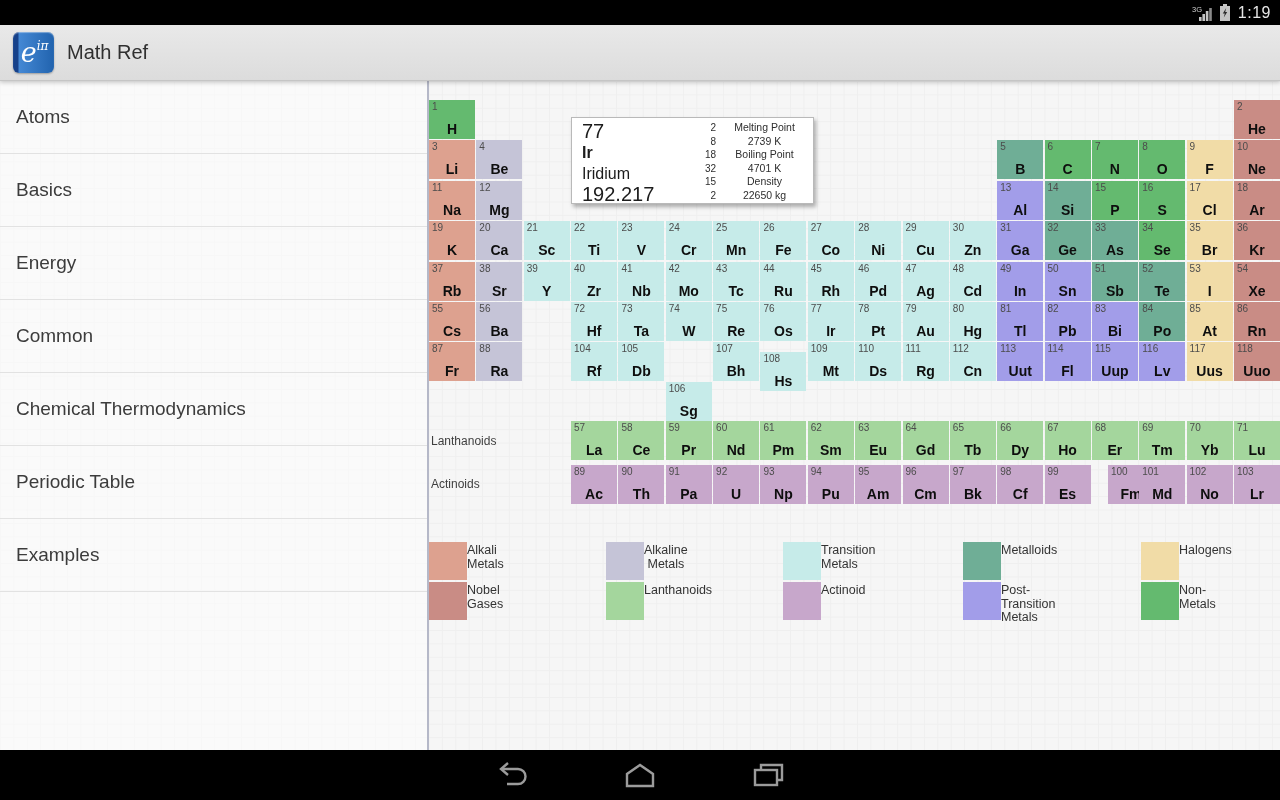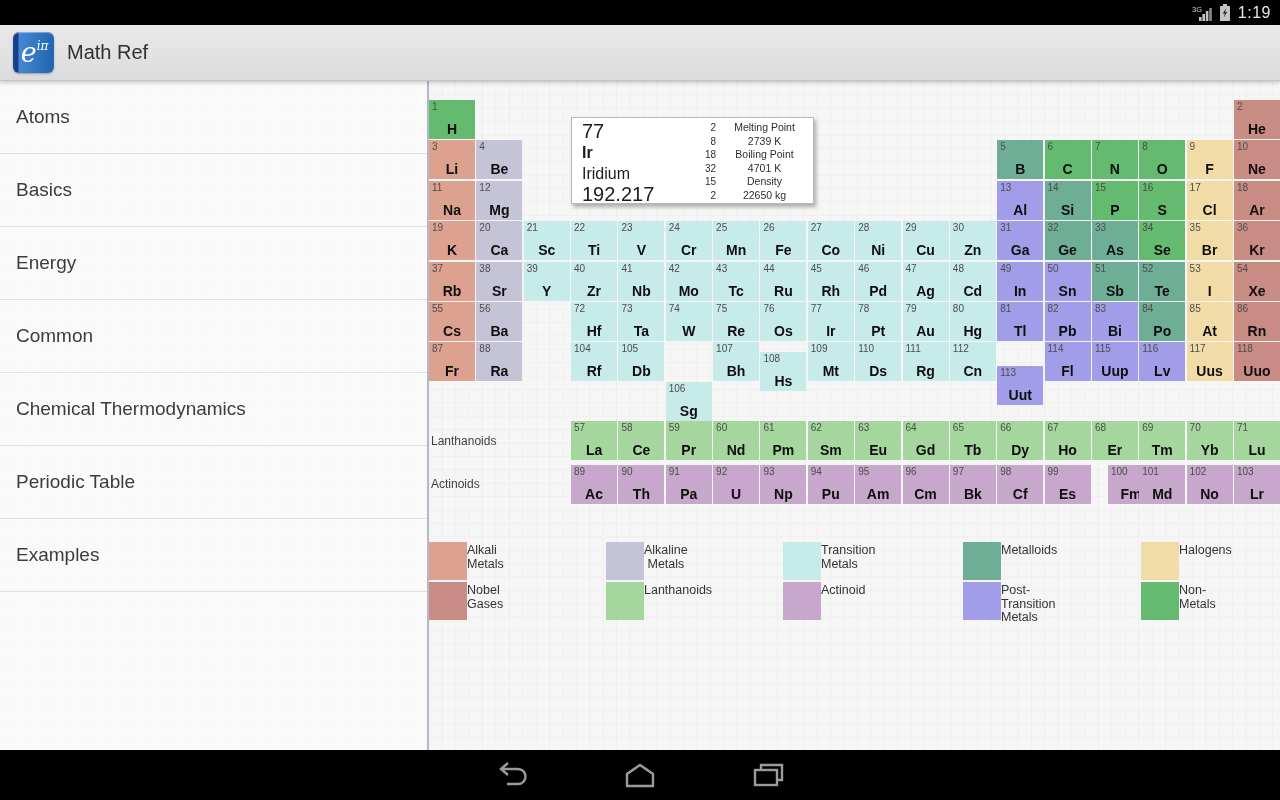--- a/index.html
+++ b/index.html
@@ -471,21 +471,21 @@
             <span class="csym">Ds</span>
           </div>
           <div class="cell" style="left: 473.5px; top: 261.4px; background: rgb(198, 235, 233);">
             <span class="cnum">111</span>
             <span class="csym">Rg</span>
           </div>
           <div class="cell" style="left: 520.85px; top: 261.4px; background: rgb(198, 235, 233);">
             <span class="cnum">112</span>
             <span class="csym">Cn</span>
           </div>
-          <div class="cell" style="left: 568.2px; top: 261.4px; background: rgb(162, 157, 233); margin-top: 24px;">
+          <div class="cell" style="left: 568.2px; top: 261.4px; background: rgb(162, 157, 233);">
             <span class="cnum">113</span>
             <span class="csym">Uut</span>
           </div>
           <div class="cell" style="left: 615.55px; top: 261.4px; background: rgb(162, 157, 233);">
             <span class="cnum">114</span>
             <span class="csym">Fl</span>
           </div>
           <div class="cell" style="left: 662.9px; top: 261.4px; background: rgb(162, 157, 233);">
             <span class="cnum">115</span>
             <span class="csym">Uup</span>

